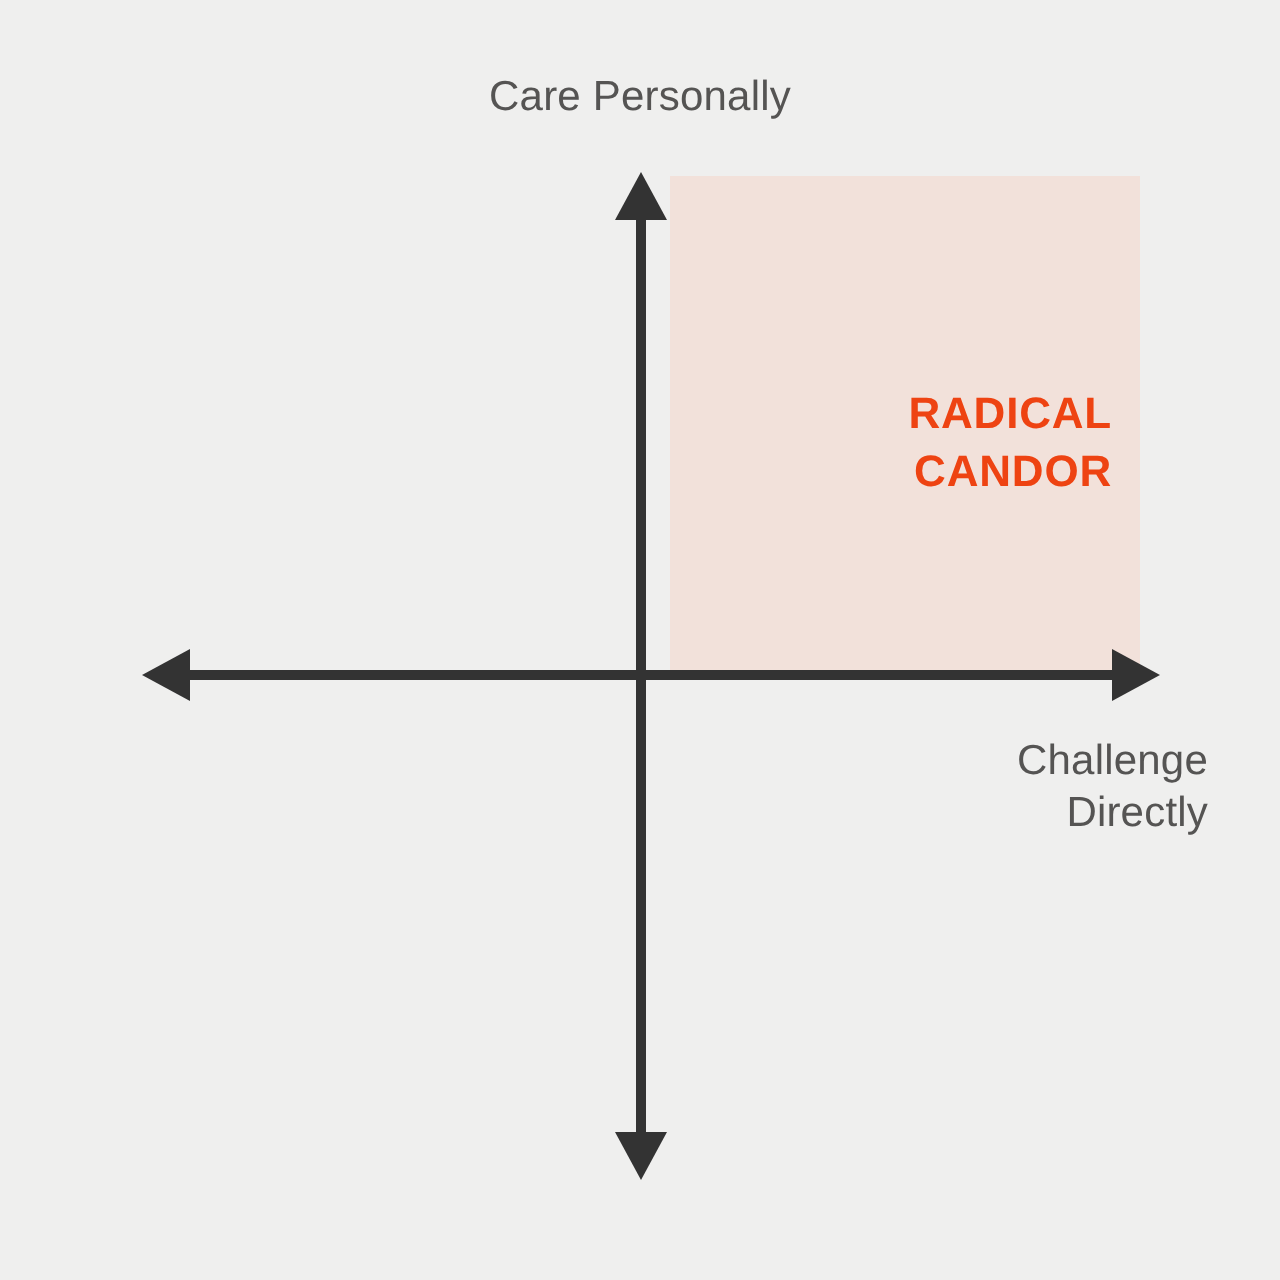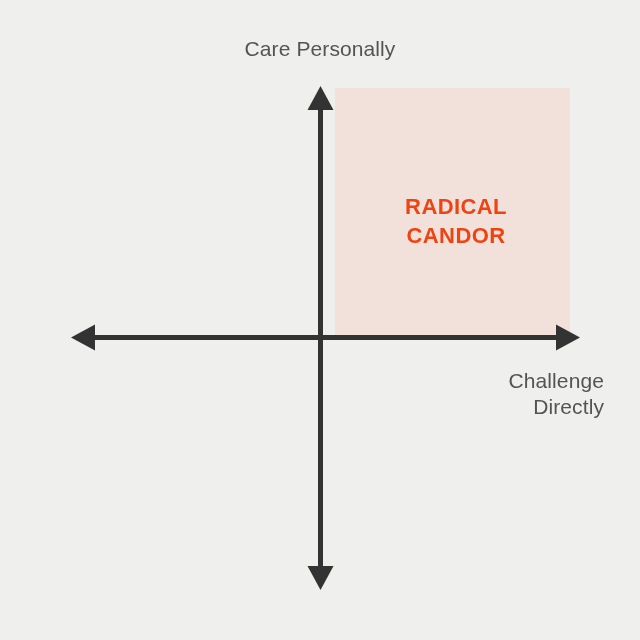--- a/index.html
+++ b/index.html
@@ -49,21 +49,21 @@
     width: 220px;
     text-align: right;
   }
   .quadrant-label {
     position: absolute;
     font-family: "Liberation Sans", sans-serif;
     font-weight: 700;
     font-size: 22px;
     line-height: 29px;
     letter-spacing: 0.4px;
-    text-align: center;
+    text-align: right;
     white-space: pre-line;
   }
   #label-radical-candor {
     left: 356px;
     top: 192px;
     width: 200px;
     color: #ee4312;
   }
 </style>
 </head>

